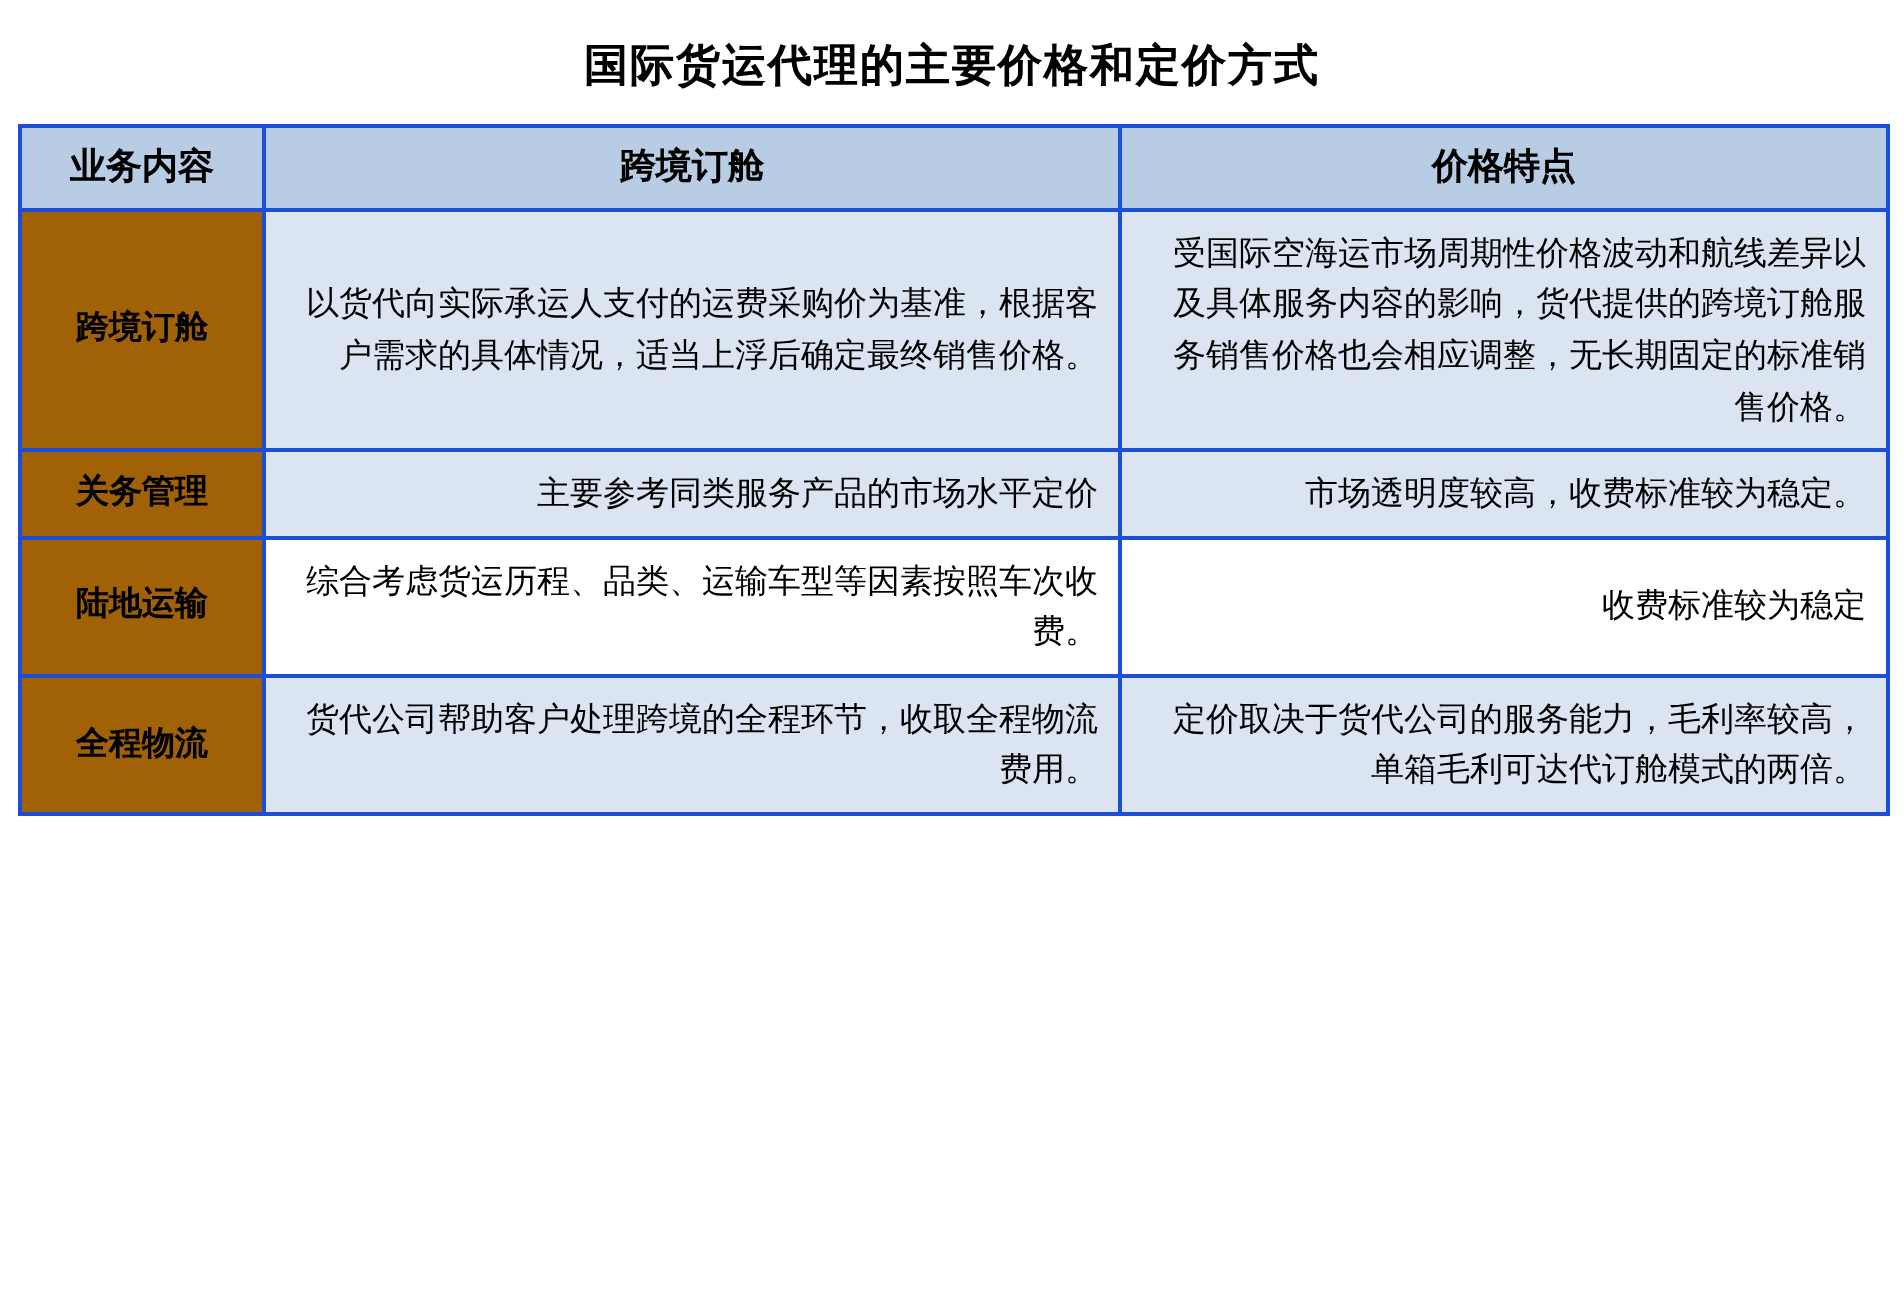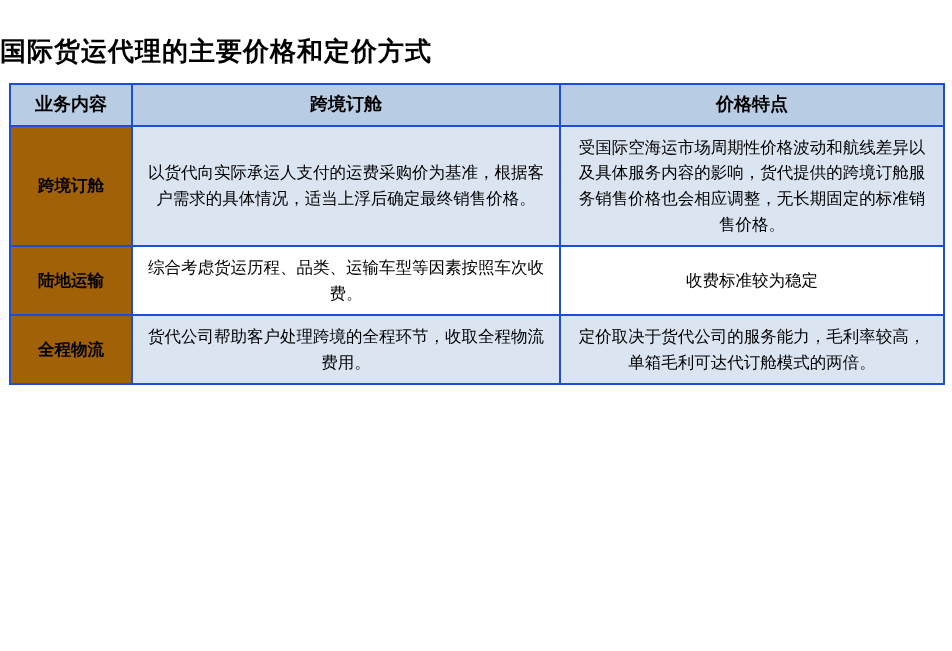--- a/index.html
+++ b/index.html
@@ -14,24 +14,25 @@
     color: #000000;
     overflow: hidden;
   }
   .page {
     width: 952px;
     height: 651px;
     position: relative;
     box-sizing: border-box;
   }
   .title {
-    font-size: 26px;
+    text-align: center;
+    font-size: 22px;
     font-weight: bold;
     letter-spacing: 1px;
-    padding-top: 34px;
+    padding-top: 18px;
     padding-bottom: 14px;
     font-family: "Liberation Sans", "DejaVu Sans", sans-serif;
   }
   table.price-table {
     border-collapse: collapse;
     width: 934px;
     margin: 0 9px;
     table-layout: fixed;
   }
   table.price-table th,
@@ -57,21 +58,21 @@
   td.name-cell {
     background: #a16207;
     font-weight: bold;
     text-align: center;
     font-size: 18px;
     font-family: "Liberation Sans", "DejaVu Sans", sans-serif;
     padding: 6px 4px;
   }
   td.body-cell {
     background: #ffffff;
-    text-align: center;
+    text-align: right;
   }
   tr.shaded td.body-cell {
     background: #dbe5f1;
   }
   tr.shaded td.name-cell {
     background: #a16207;
   }
 </style>
 </head>
 <body>
@@ -91,20 +92,25 @@
         <th>跨境订舱</th>
         <th>价格特点</th>
       </tr>
     </thead>
     <tbody>
       <tr class="shaded">
         <td class="name-cell">跨境订舱</td>
         <td class="body-cell">以货代向实际承运人支付的运费采购价为基准，根据客户需求的具体情况，适当上浮后确定最终销售价格。</td>
         <td class="body-cell">受国际空海运市场周期性价格波动和航线差异以及具体服务内容的影响，货代提供的跨境订舱服务销售价格也会相应调整，无长期固定的标准销售价格。</td>
       </tr>
+      <tr class="shaded">
+        <td class="name-cell">关务管理</td>
+        <td class="body-cell">主要参考同类服务产品的市场水平定价</td>
+        <td class="body-cell">市场透明度较高，收费标准较为稳定。</td>
+      </tr>
       <tr>
         <td class="name-cell">陆地运输</td>
         <td class="body-cell">综合考虑货运历程、品类、运输车型等因素按照车次收费。</td>
         <td class="body-cell">收费标准较为稳定</td>
       </tr>
       <tr class="shaded">
         <td class="name-cell">全程物流</td>
         <td class="body-cell">货代公司帮助客户处理跨境的全程环节，收取全程物流费用。</td>
         <td class="body-cell">定价取决于货代公司的服务能力，毛利率较高，单箱毛利可达代订舱模式的两倍。</td>
       </tr>

